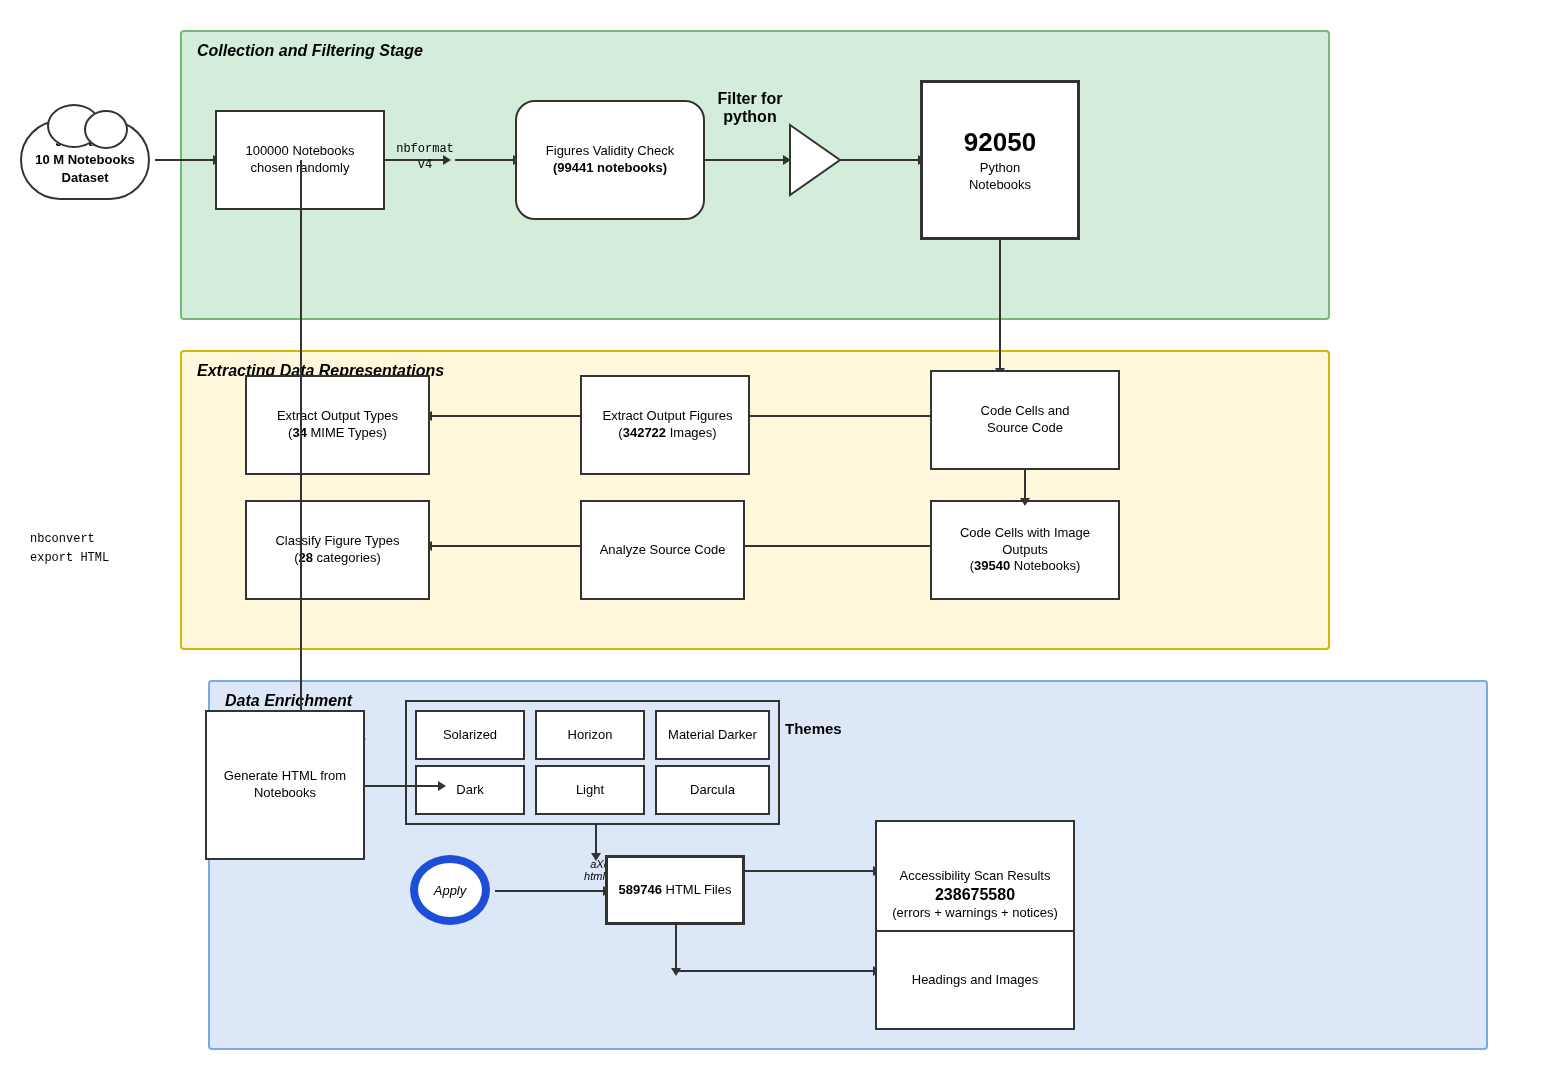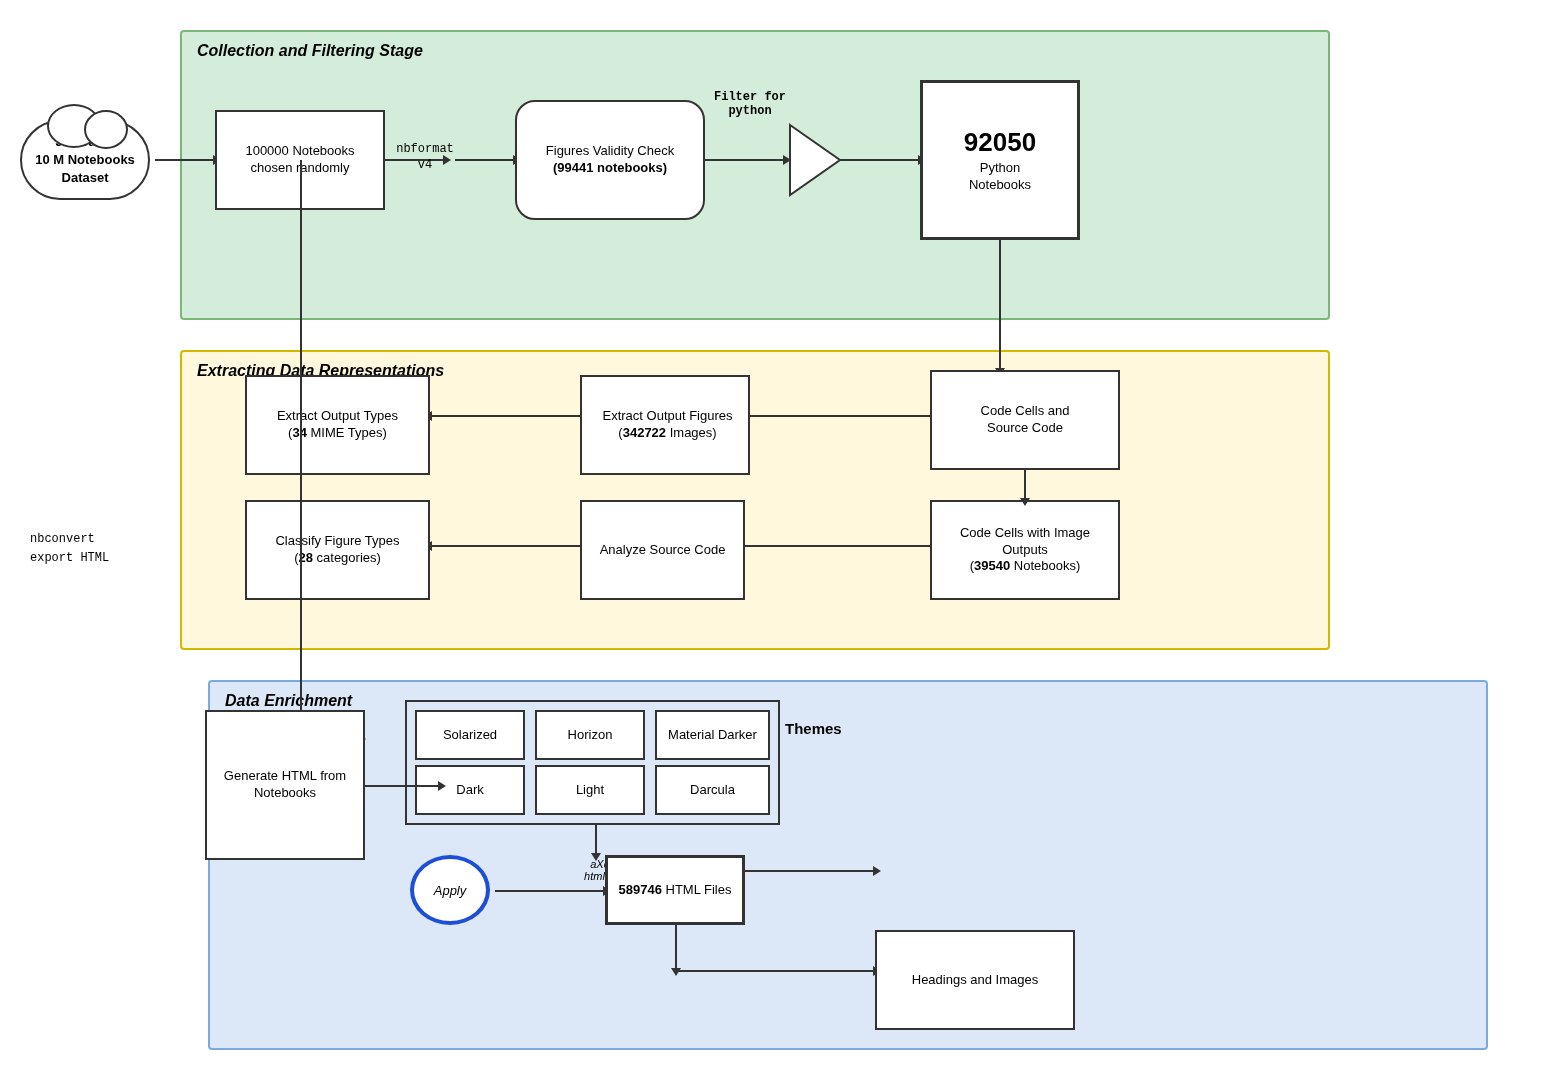--- a/index.html
+++ b/index.html
@@ -168,21 +168,21 @@
       left: -4px;
       width: 0;
       height: 0;
       border-left: 5px solid transparent;
       border-right: 5px solid transparent;
       border-top: 8px solid #333;
     }
 
     .ellipse {
       border-radius: 50%;
-      border: 4px solid #1d4ed8;
+      border: 8px solid #1d4ed8;
       background: #fff;
       position: absolute;
       display: flex;
       align-items: center;
       justify-content: center;
       text-align: center;
       font-style: italic;
     }
 
     strong { font-weight: bold; }
@@ -231,21 +231,21 @@
 
   <div class="box box-rounded" style="top:100px; left:515px; width:190px; height:120px;">
     <div>
       <span>Figures Validity Check</span><br>
       <span><strong>(99441 notebooks)</strong></span>
     </div>
   </div>
 
   <div class="arrow arrow-h arrowhead-right" style="position:absolute; top:159px; left:705px; width:80px;"></div>
 
-  <div style="position:absolute; top:90px; left:710px; width:80px; text-align:center; font-size:12px;font-family:Liberation Mono, monospace;">
+  <div style="position:absolute; top:90px; left:710px; width:80px; text-align:center; font-size:16px;">
     <div><strong>Filter for</strong></div>
     <div><strong>python</strong></div>
   </div>
 
   <svg style="position:absolute; top:120px; left:785px;" width="60" height="80">
     <polygon points="5,5 55,40 5,75" fill="white" stroke="#333" stroke-width="2"></polygon>
   </svg>
 
   <div class="arrow arrow-h arrowhead-right" style="position:absolute; top:159px; left:840px; width:80px;"></div>
 
@@ -365,18 +365,25 @@
 
   <div class="box box-thick" style="top:855px; left:605px; width:140px; height:70px;">
     <span><strong>589746</strong> HTML Files</span>
   </div>
 
   <div class="arrow arrow-h arrowhead-right" style="position:absolute; top:870px; left:745px; width:130px;"></div>
 
   <div class="arrow arrow-v arrowhead-down" style="position:absolute; top:925px; left:675px; height:45px;"></div>
   <div class="arrow arrow-h arrowhead-right" style="position:absolute; top:970px; left:675px; width:200px;"></div>
 
+  <div class="box" style="top:820px; left:875px; width:200px; height:150px;">
+    <div>
+      <div>Accessibility Scan Results</div>
+      <div style="font-weight:bold; font-size:16px;">238675580</div>
+      <div>(errors + warnings + notices)</div>
+    </div>
+  </div>
 
   <div class="box" style="top:930px; left:875px; width:200px; height:100px;">
     <span>Headings and Images</span>
   </div>
 
 </div>
 
 </body></html>

